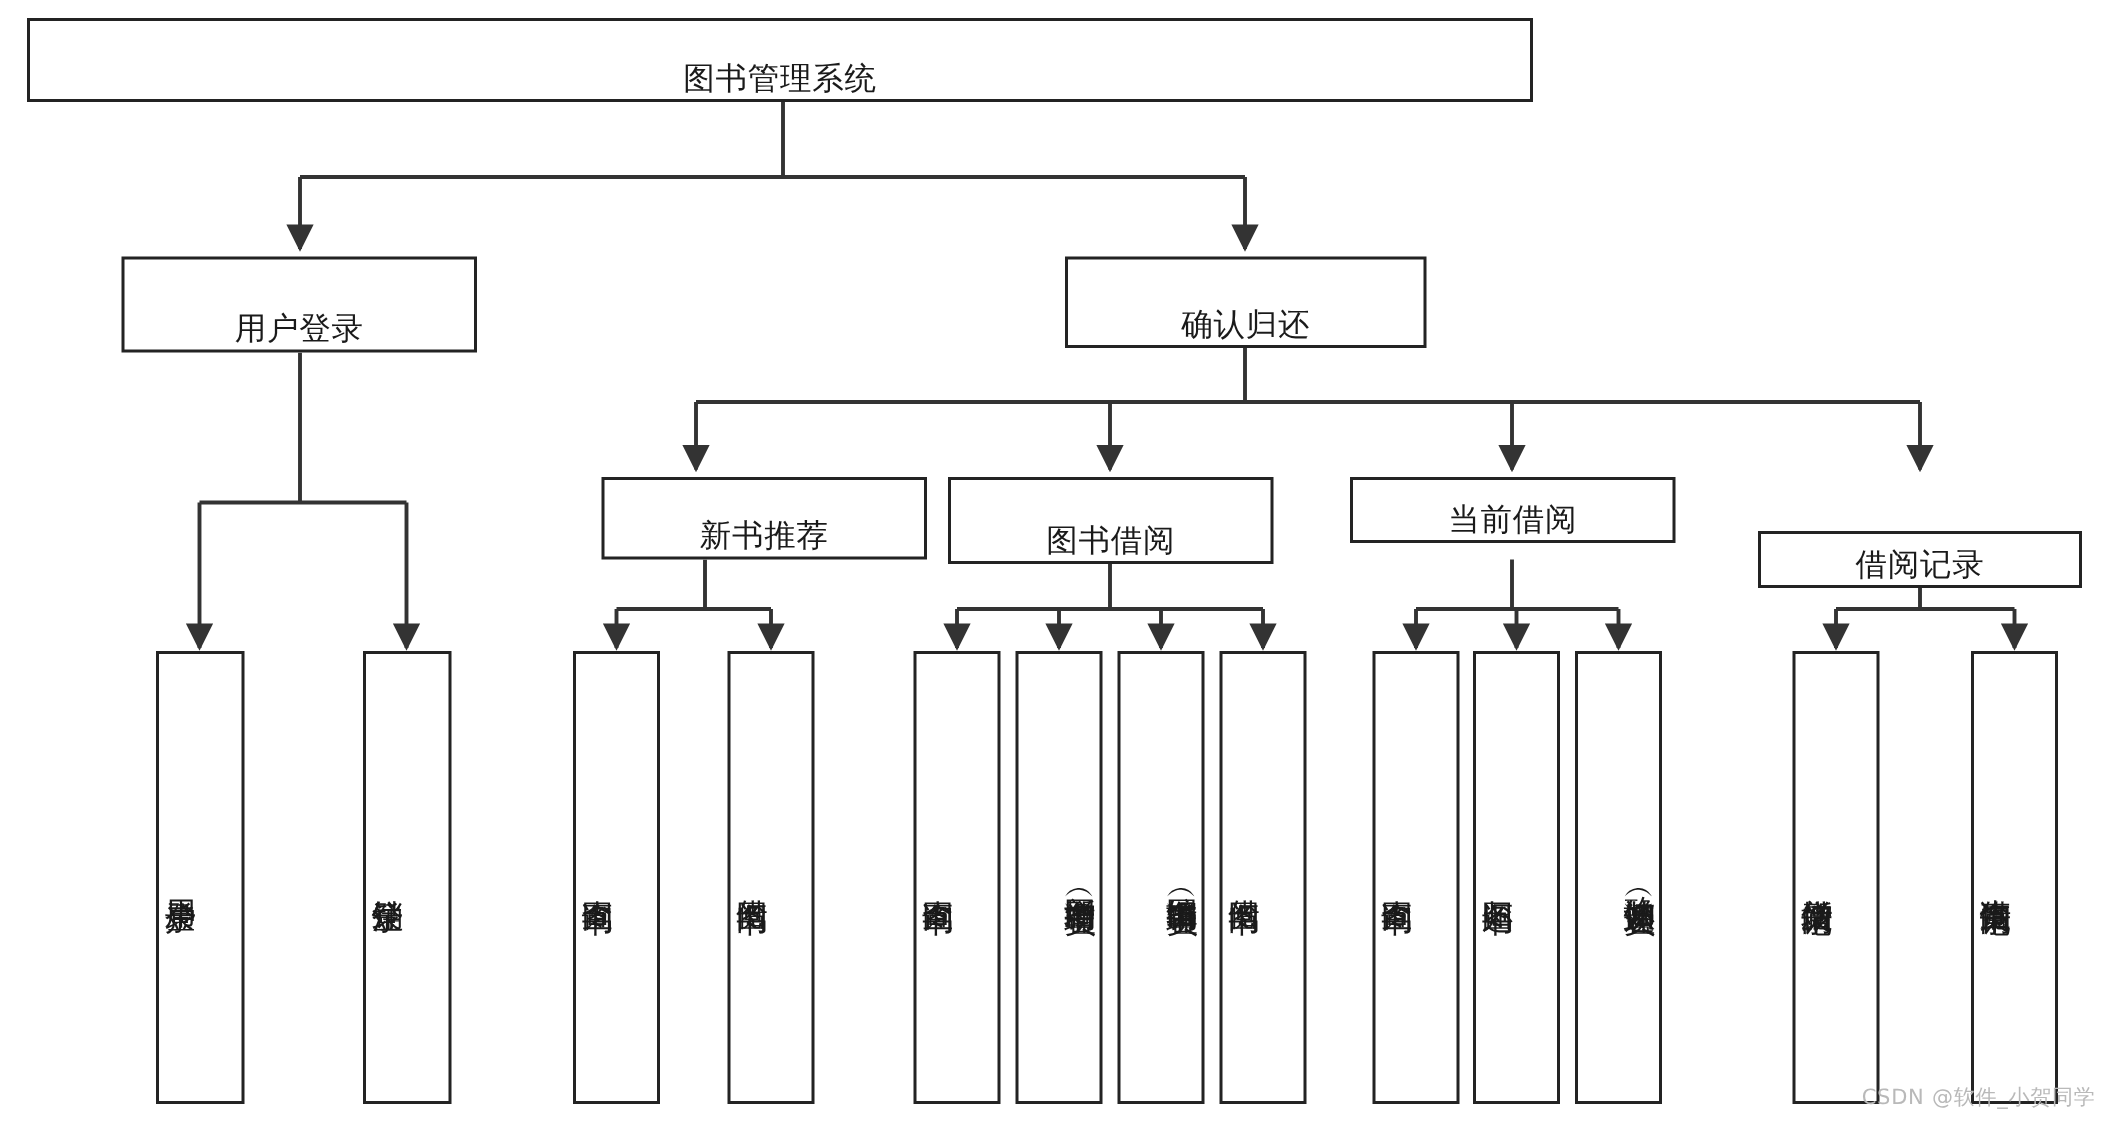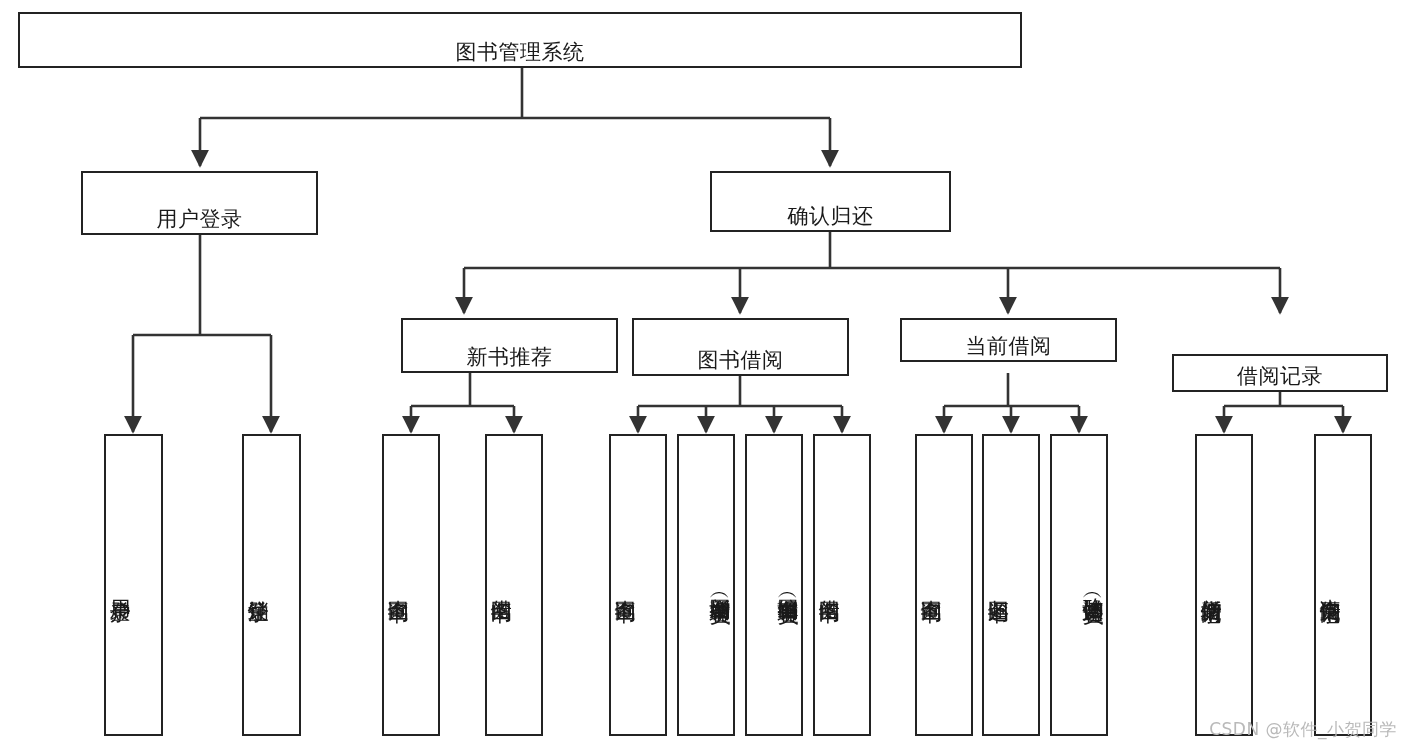--- a/index.html
+++ b/index.html
@@ -51,21 +51,21 @@
     align-items: flex-start;
   }
   .node-label {
     display: block;
     white-space: pre-line;
   }
   #watermark {
     position: absolute;
     right: 8px;
     bottom: 6px;
-    font-size: 17px;
+    font-size: 14px;
     color: #b9b9b9;
     letter-spacing: 0.5px;
     white-space: nowrap;
     user-select: none;
     margin-top: 10px;
   }
 </style>
 </head>
 <body>
 

